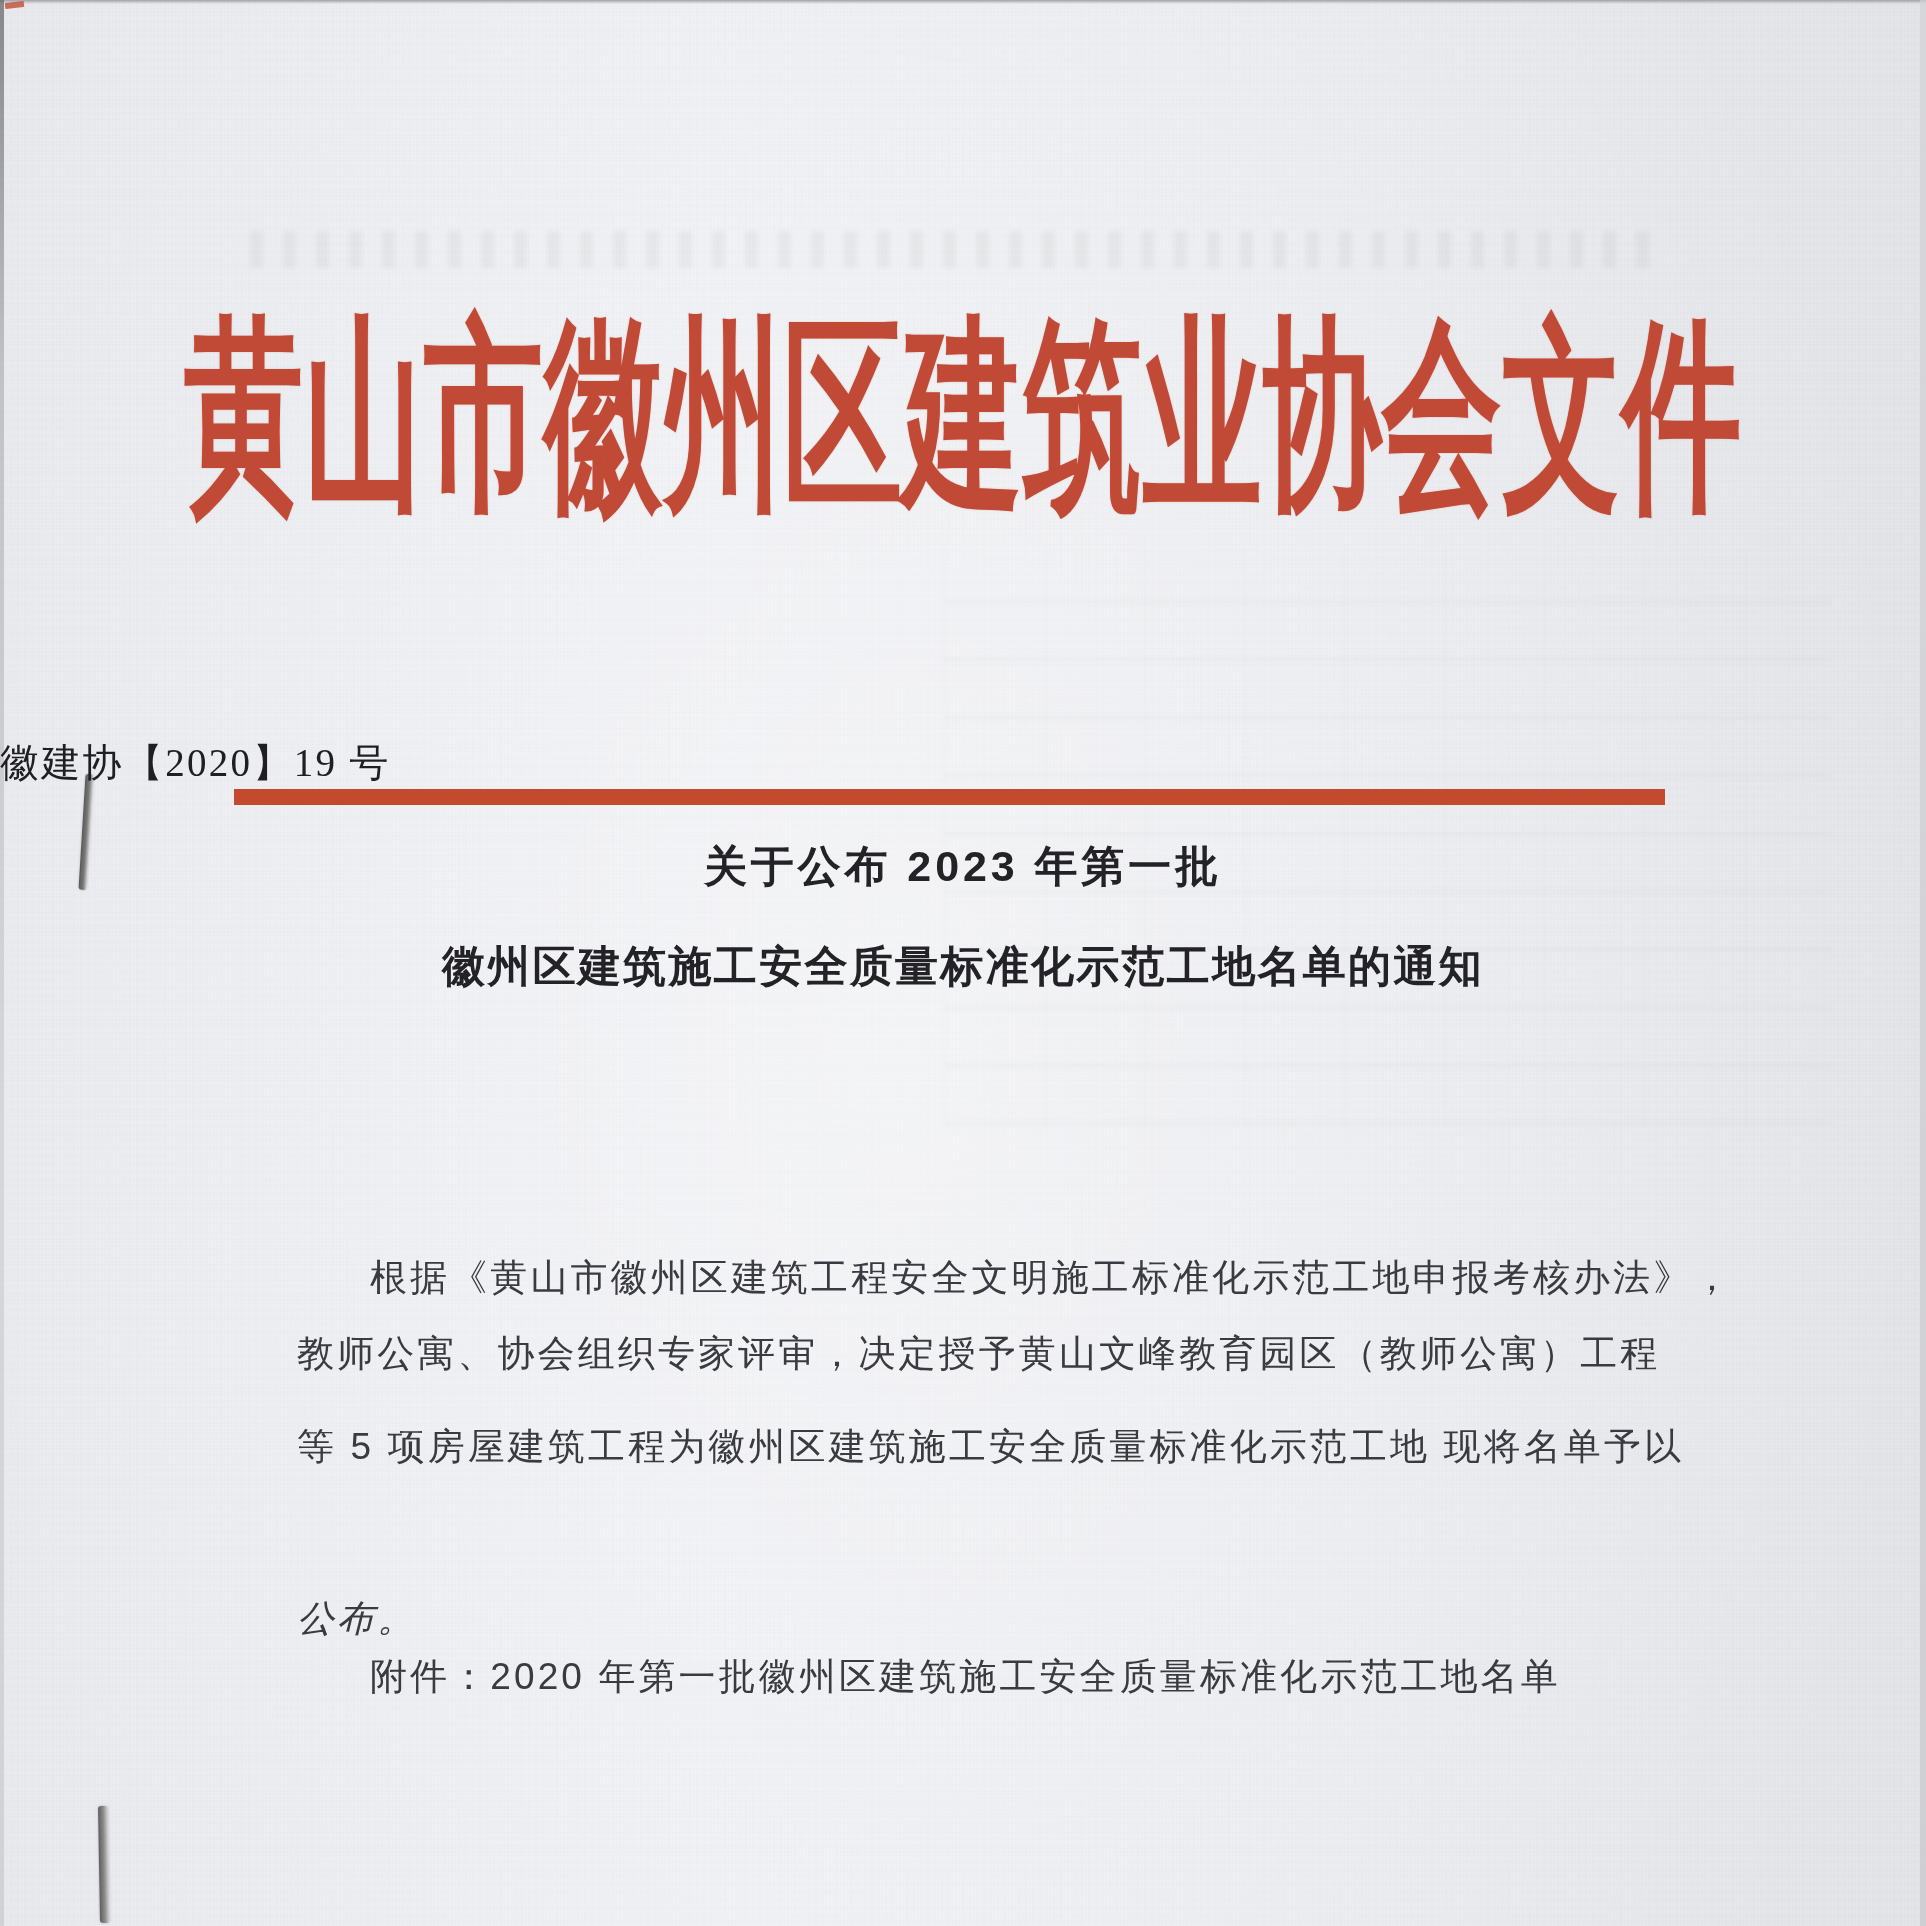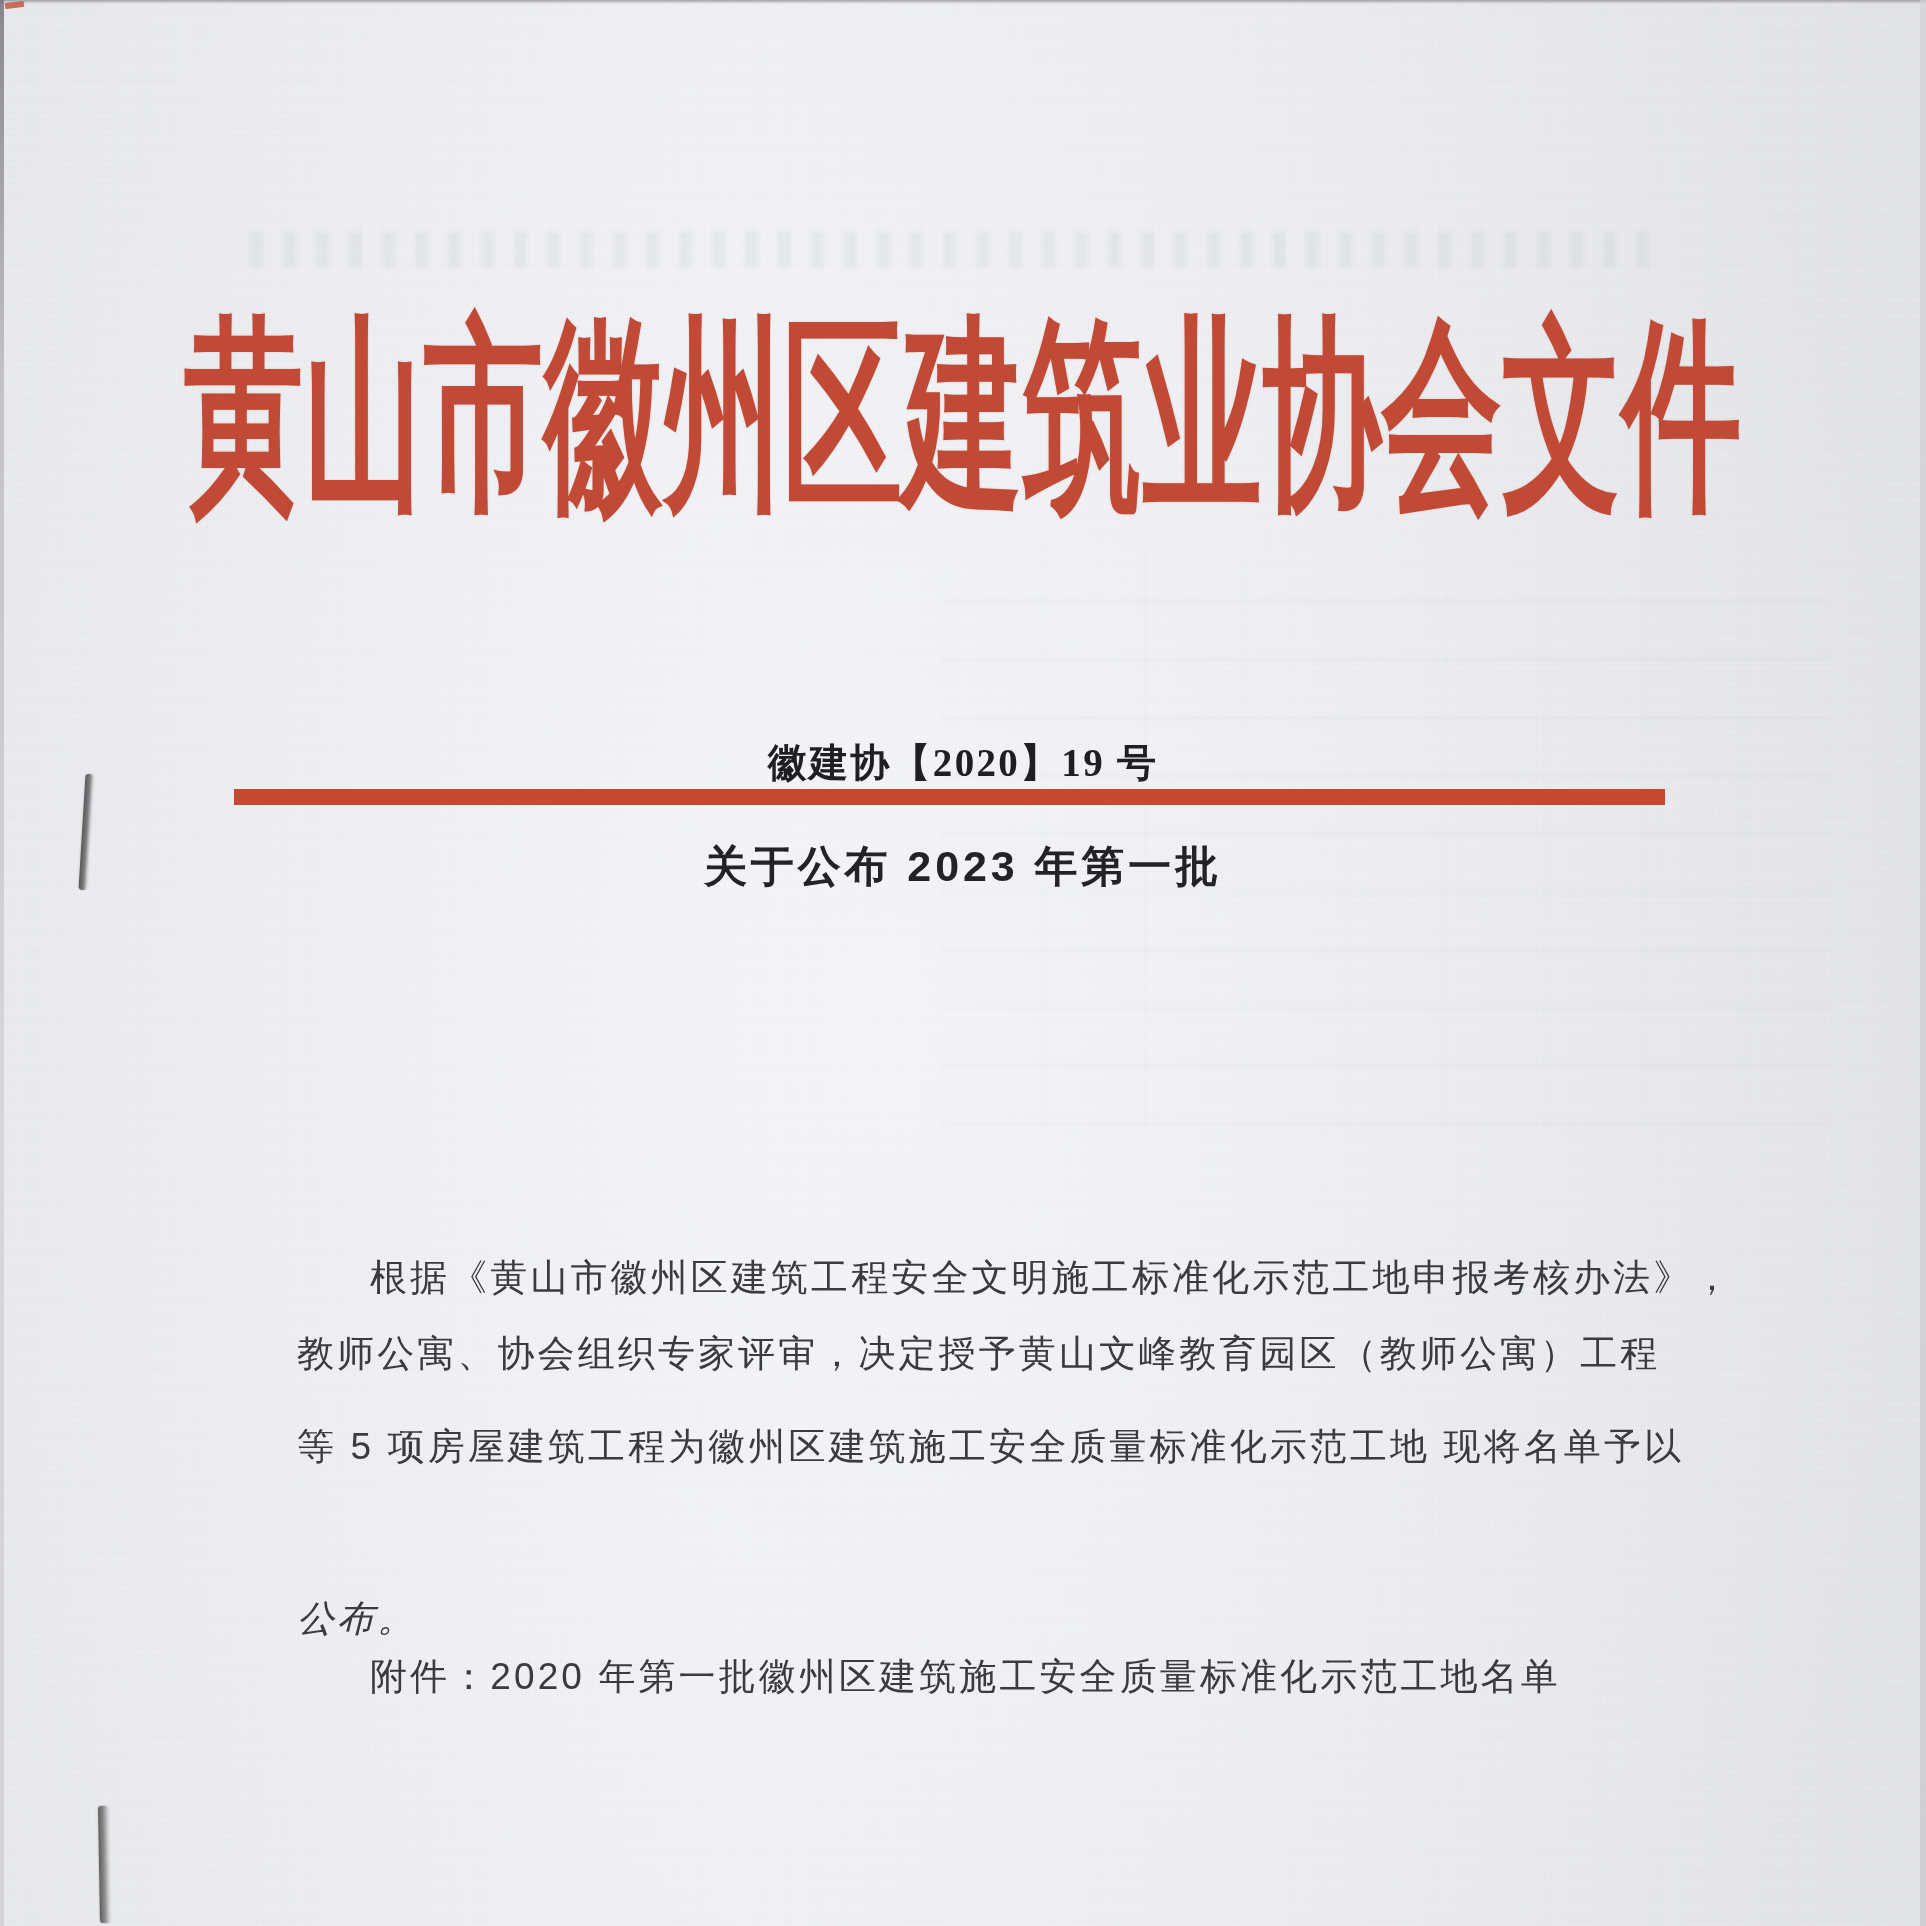--- a/index.html
+++ b/index.html
@@ -40,22 +40,22 @@
 
   .masthead{
     position:absolute;left:0;top:315px;width:100%;margin:0;
     text-align:center;font-size:119px;line-height:1;font-weight:bold;
     letter-spacing:0.8px;color:#c04a36;white-space:nowrap;
     transform:scaleY(1.74);transform-origin:center top;
     font-family:"Liberation Serif","DejaVu Serif",serif;
     text-shadow:0 0 1.2px rgba(192,74,54,.35);
   }
   .doc-number{
-    position:absolute;left:0;top:736px;width:100%;text-align:center;
-    font-size:39px;font-weight:bold;color:#1e1e23;letter-spacing:2.3px;
+    position:absolute;left:0;top:736px;width:100%;
+    font-size:39px;font-weight:normal;color:#1e1e23;letter-spacing:2.3px;
     font-family:"Liberation Serif","DejaVu Serif",serif;white-space:nowrap;
   }
   .red-rule{position:absolute;left:234px;top:789px;width:1431px;height:16px;background:#c3492f;}
 
   .doc-title{position:absolute;left:0;width:100%;margin:0;text-align:center;color:#232327;
     font-weight:bold;white-space:nowrap;}
   .doc-title-1{top:838px;font-size:43px;letter-spacing:3.9px;}
   .doc-title-2{top:938px;font-size:43px;letter-spacing:2.3px;}
 
   .body-line{
@@ -87,20 +87,21 @@
   <div class="staple staple-1"></div>
   <div class="staple staple-2"></div>
 
   <h1 class="masthead">黄山市徽州区建筑业协会文件</h1>
 
   <div class="doc-number">徽建协【2020】19 号</div>
 
   <div class="red-rule"></div>
 
   <h2 class="doc-title doc-title-1">关于公布 2023 年第一批</h2>
+  <h2 class="doc-title doc-title-2">徽州区建筑施工安全质量标准化示范工地名单的通知</h2>
 
   <div class="body-line bl-2 indent">根据《黄山市徽州区建筑工程安全文明施工标准化示范工地申报考核办法》，</div>
   <div class="body-line bl-3">教师公寓、协会组织专家评审，决定授予黄山文峰教育园区（教师公寓）工程</div>
   <div class="body-line bl-4">等 5 项房屋建筑工程为徽州区建筑施工安全质量标准化示范工地 现将名单予以</div>
   <div class="body-line bl-5">公布。</div>
   <div class="body-line bl-6 indent">附件：2020 年第一批徽州区建筑施工安全质量标准化示范工地名单</div>
 
 </div>
 
 

